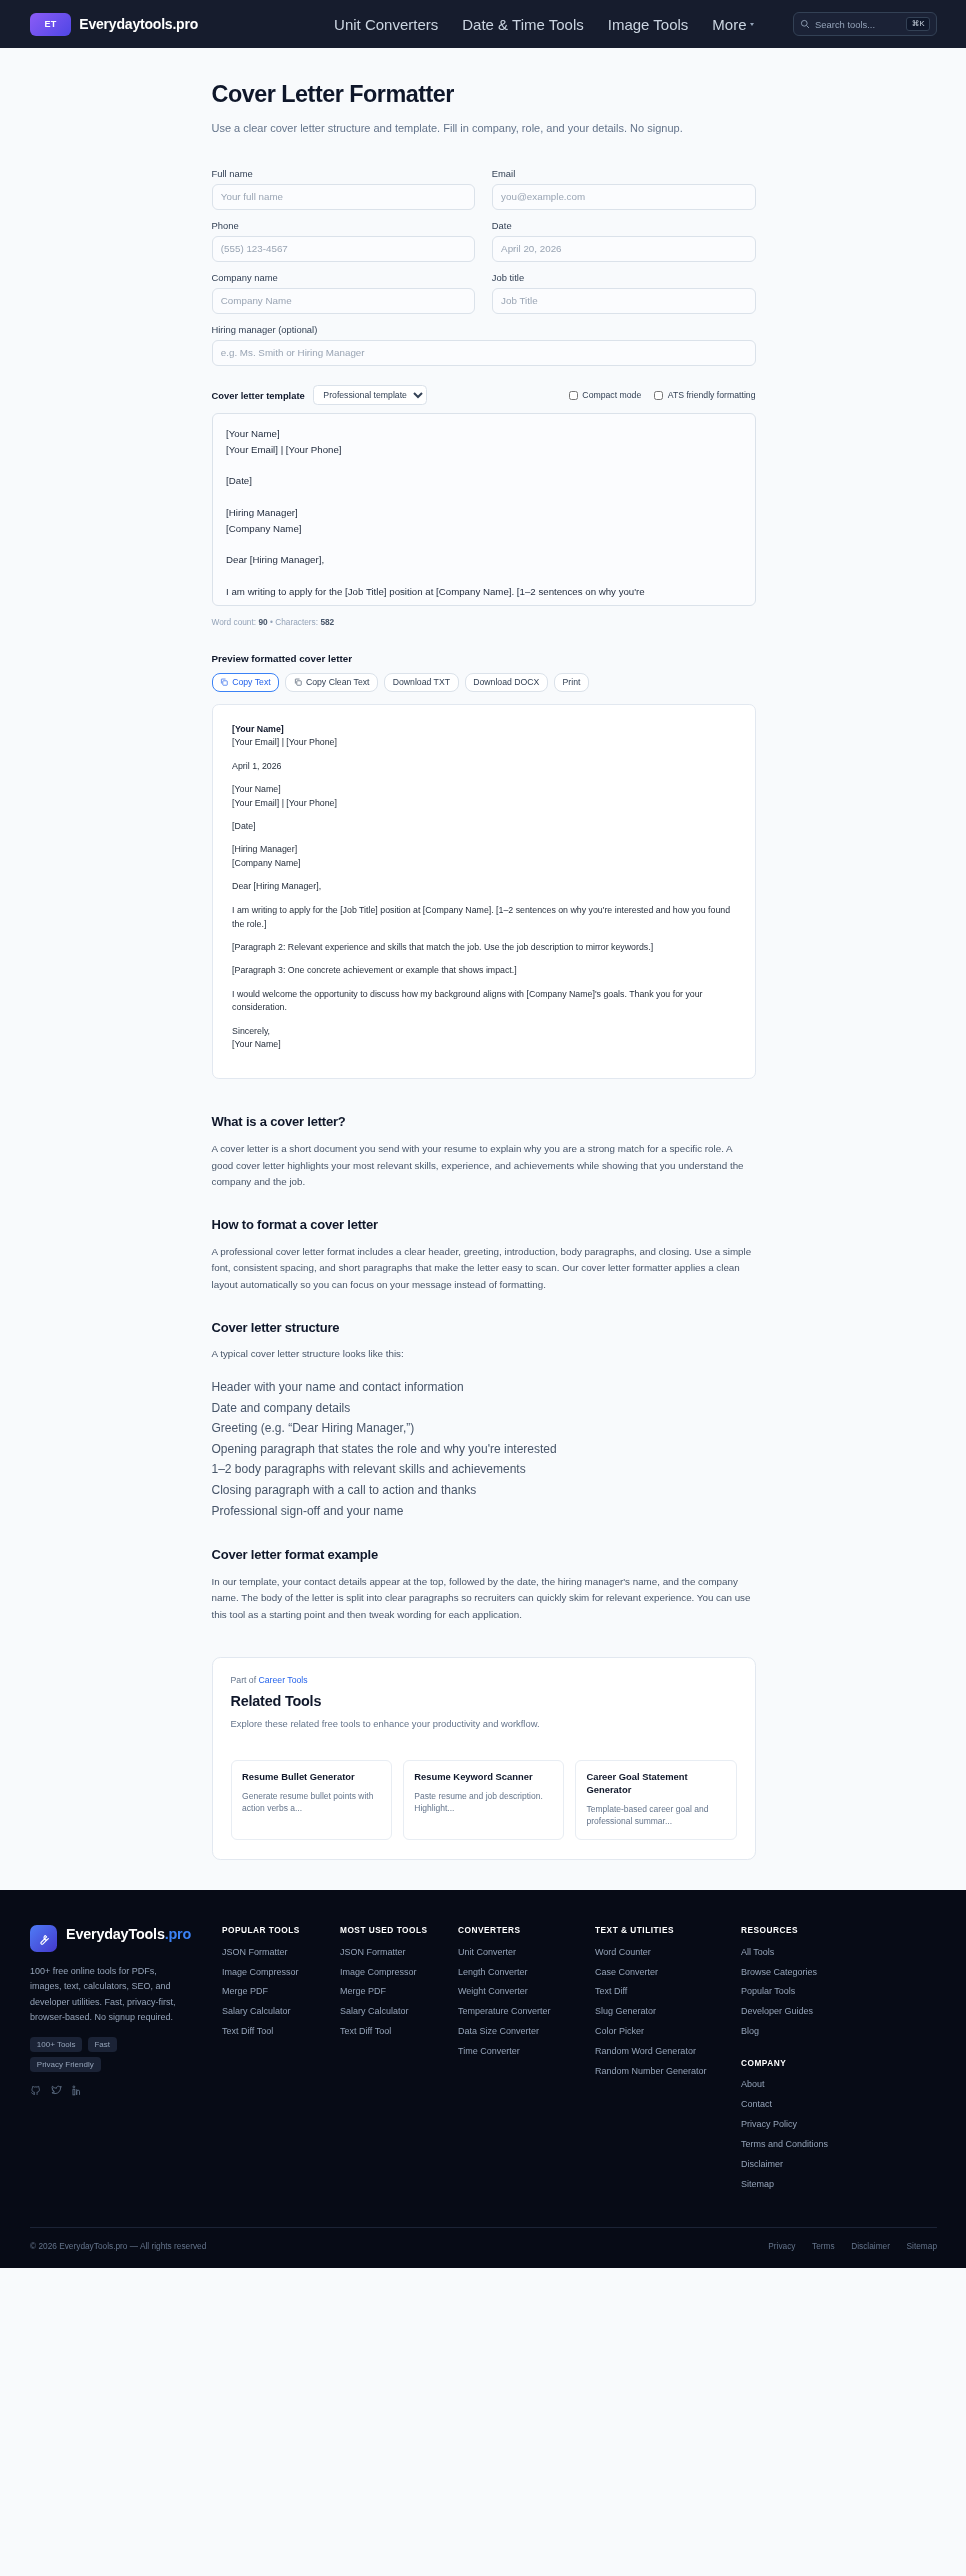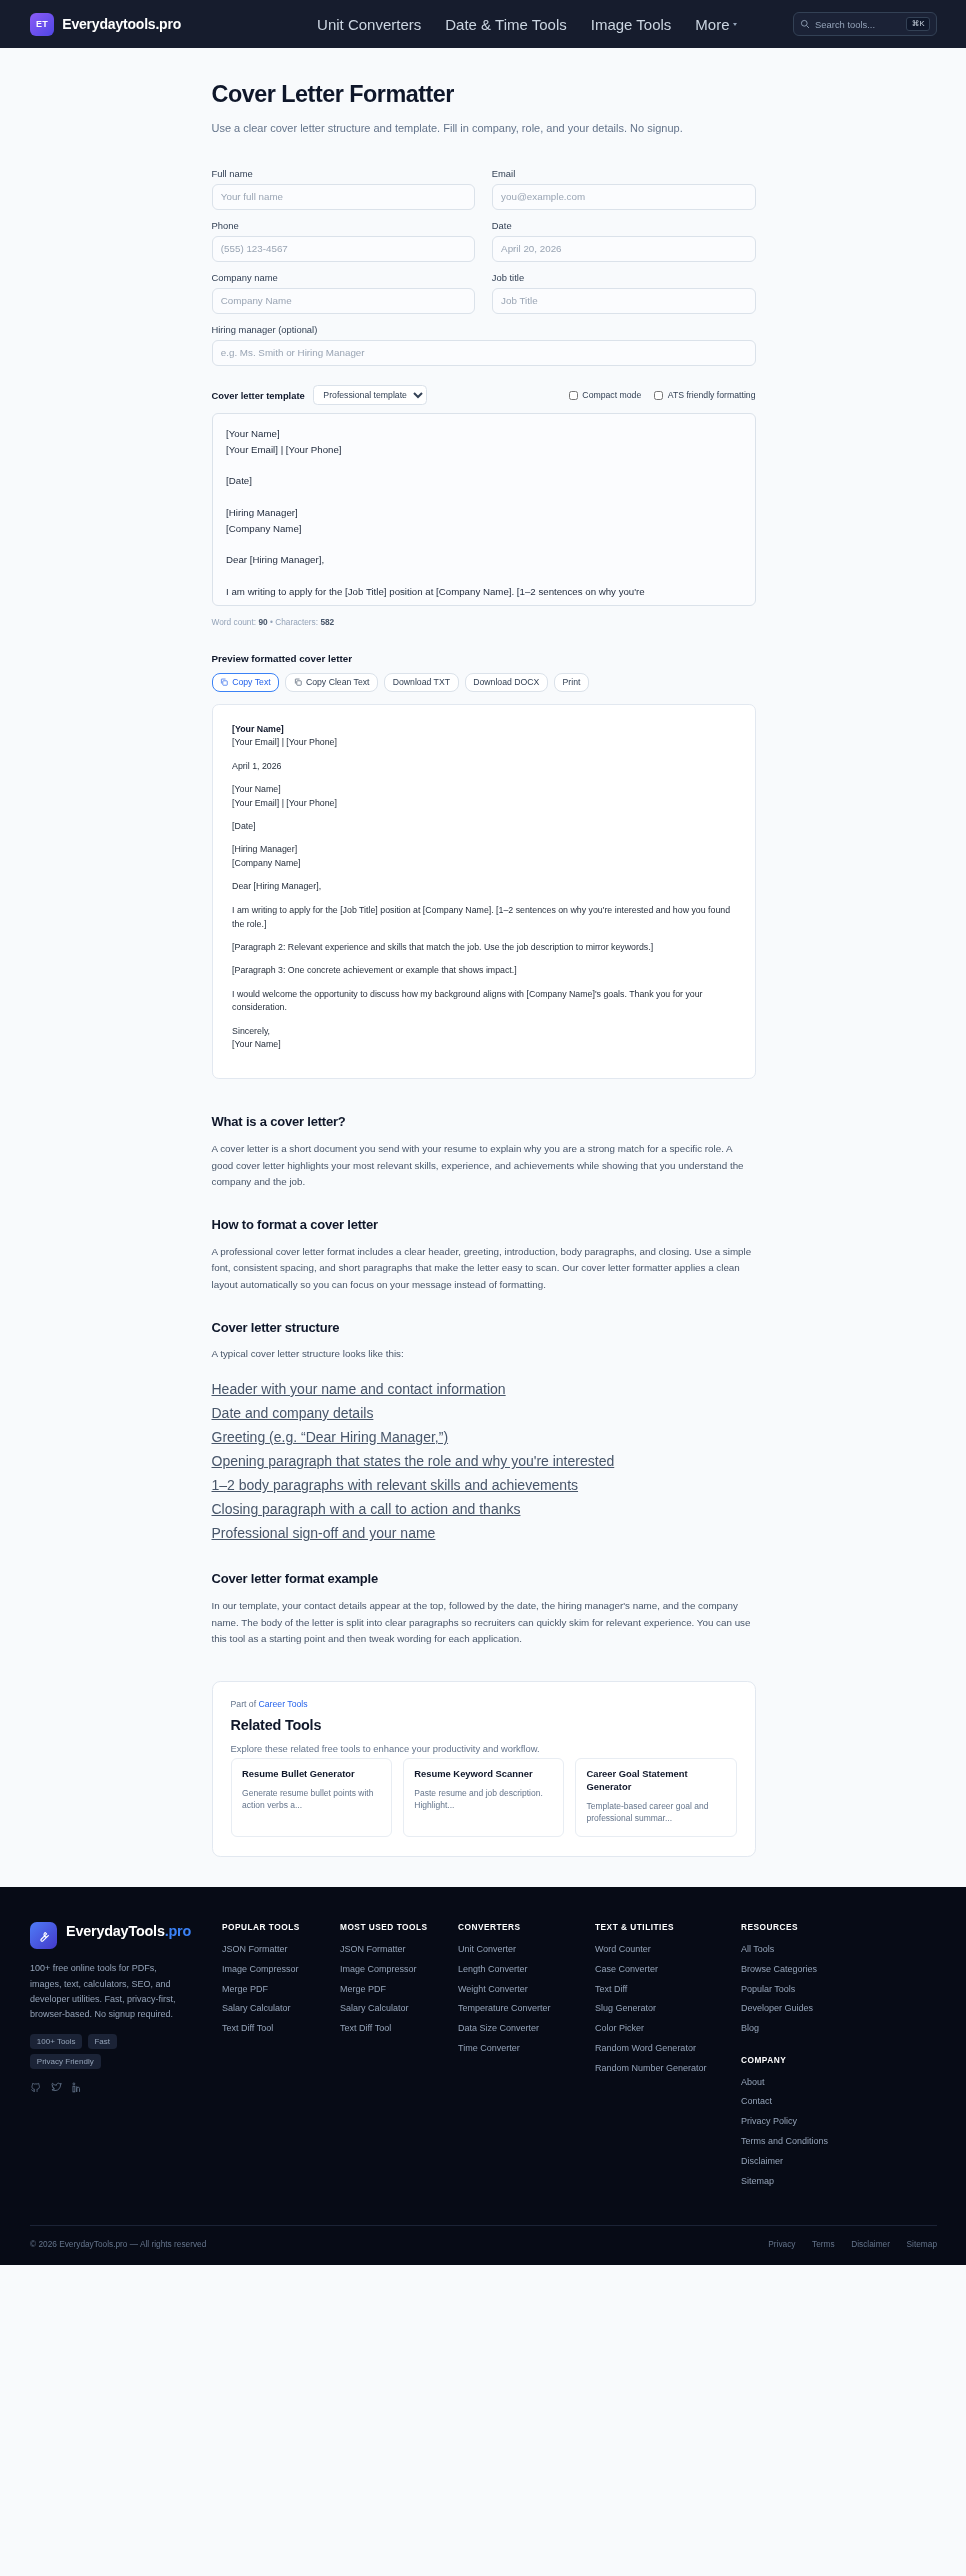--- a/index.html
+++ b/index.html
@@ -16,21 +16,21 @@
   .topnav {
     height: 48px;
     background: #161c2d;
     display: flex;
     align-items: center;
     padding: 0 30px;
     position: relative;
   }
   .brand { display: flex; align-items: center; gap: 8.3px; }
   .brand-badge {
-    width: 24px; height: 23px; border-radius: 6px;
+    width: 41px; height: 23px; border-radius: 6px;
     background: linear-gradient(135deg, #8b5cf6 0%, #4f46e5 100%);
     color: #fff; font-size: 9px; font-weight: bold;
     display: flex; align-items: center; justify-content: center;
     letter-spacing: 0.2px;
   }
   .brand-name { color: #fff; font-size: 14px; font-weight: bold; letter-spacing: -0.2px; }
   .nav-links { display: flex; align-items: center; gap: 24px; margin-left: 136px; }
   .nav-link { color: #cbd5e1; font-size: 15px; white-space: nowrap; cursor: pointer; }
   .nav-more { display: flex; align-items: center; gap: 3.8px; }
   .caret {
@@ -128,32 +128,32 @@
 
   
   .article { margin-top: 35px; }
   .article h2 {
     font-size: 13px; font-weight: bold; color: #0f172a; letter-spacing: -0.2px;
     margin-top: 26px; margin-bottom: 11.3px;
   }
   .article h2:first-child { margin-top: 0; }
   .article p { font-size: 9.8px; line-height: 1.72; color: #475569; margin-bottom: 3px; }
   .structure-list { margin-top: 13.6px; }
-  .structure-list div { font-size: 14px; line-height: 1.72; color: #475569; text-decoration: underline; }
+  .structure-list div { font-size: 12px; line-height: 1.72; color: #475569; }
 
   
   .related {
     margin-top: 33px; margin-bottom: 30px;
     border: 0.8px solid #e2e8f0; border-radius: 8.3px; background: #fff;
     padding: 16.6px 18px 19.6px 18px;
   }
   .partof { font-size: 8.7px; color: #64748b; margin-bottom: 8px; }
   .partof a { color: #2563eb; text-decoration: none; cursor: pointer; }
   .related h3 { font-size: 14.4px; font-weight: bold; color: #0f172a; letter-spacing: -0.2px; margin-bottom: 9.8px; }
-  .related .sub { font-size: 9.4px; color: #64748b; margin-bottom: 4px; }
+  .related .sub { font-size: 9.4px; color: #64748b; margin-bottom: 31px; }
   .cards { display: grid; grid-template-columns: repeat(3, 1fr); gap: 10.6px; }
   .card {
     border: 0.8px solid #e8edf3; border-radius: 6px; background: #fff;
     padding: 9.8px 10.6px 11.3px 10.6px; cursor: pointer;
   }
   .card h4 { font-size: 9.4px; font-weight: bold; color: #0f172a; line-height: 1.35; margin-bottom: 6px; }
   .card p { font-size: 8.5px; color: #64748b; line-height: 1.45; }
 
   
   .footer { background: #070b16; padding: 35px 30px 0 30px; }

